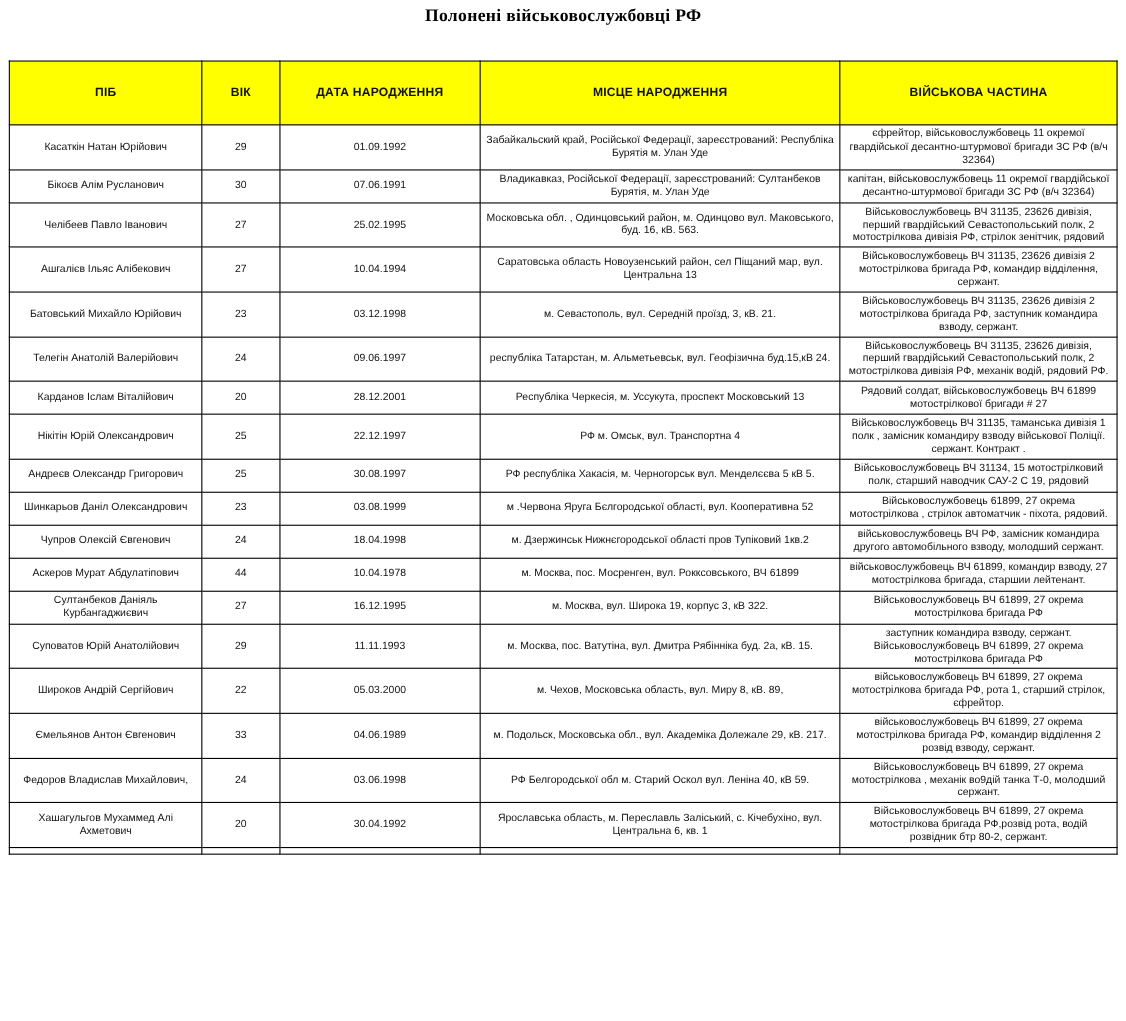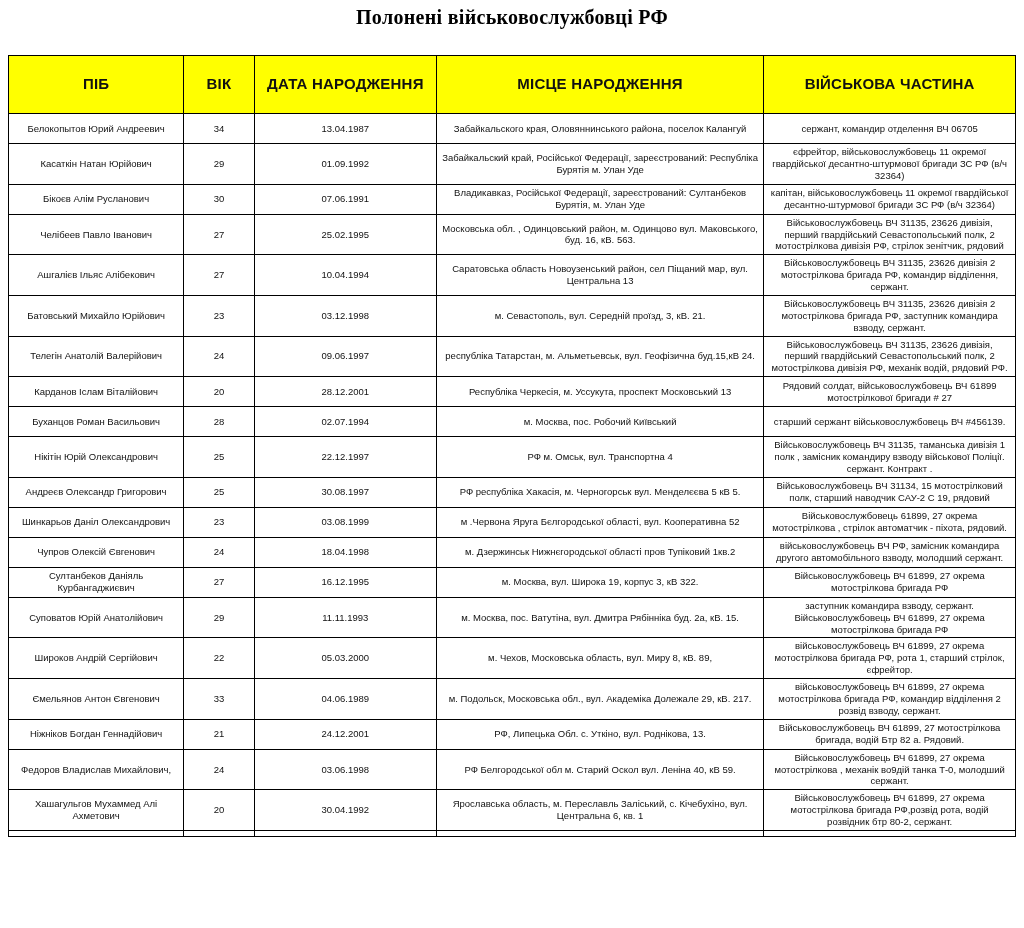--- a/index.html
+++ b/index.html
@@ -14,42 +14,42 @@
     width:1024px;height:928px;overflow:hidden;position:relative;
     background:var(--page-bg);
     font-family:"Liberation Sans", sans-serif;
     color:var(--text-col);
   }
   .title{
     margin:6px 0 14px 0;
     text-align:center;
     font-family:"Liberation Serif", serif;
     font-weight:bold;
-    font-size:20px;
+    font-size:16px;
     letter-spacing:.3px;
     color:#000;
   }
   table.prisoners{
     position:absolute;left:8px;top:55px;width:1008px;
     border-collapse:collapse;table-layout:fixed;
     background:#fff;
   }
   th,td{
     border:1.5px solid var(--border-col);
     padding:2px 5px;
     text-align:center;
     vertical-align:middle;
     font-size:9.5px;
     line-height:1.25;
     word-wrap:break-word;
   }
   th{
     background:var(--header-bg);
     height:58px;
-    font-size:15px;
+    font-size:11px;
     font-weight:bold;
     letter-spacing:.2px;
   }
   tbody td{height:30px;}
   tr.partial-row td{height:6px;padding:0;}
   col.c-name{width:17.4%;}
   col.c-age{width:7.0%;}
   col.c-dob{width:18.1%;}
   col.c-place{width:32.5%;}
   col.c-unit{width:25.0%;}
@@ -71,27 +71,20 @@
     <tr>
       <th>ПІБ</th>
       <th>ВІК</th>
       <th>ДАТА НАРОДЖЕННЯ</th>
       <th>МІСЦЕ НАРОДЖЕННЯ</th>
       <th>ВІЙСЬКОВА ЧАСТИНА</th>
     </tr>
   </thead>
   <tbody>
       <tr>
-        <td>Белокопытов Юрий Андреевич</td>
-        <td>34</td>
-        <td>13.04.1987</td>
-        <td>Забайкальского края, Оловяннинського района, поселок Калангуй</td>
-        <td>сержант, командир отделення ВЧ 06705</td>
-      </tr>
-      <tr>
         <td>Касаткін Натан Юрійович</td>
         <td>29</td>
         <td>01.09.1992</td>
         <td>Забайкальский край, Російської Федерації, зареєстрований: Республіка Бурятія м. Улан Уде</td>
         <td>єфрейтор, військовослужбовець 11 окремої гвардійської десантно-штурмової бригади ЗС РФ (в/ч 32364)</td>
       </tr>
       <tr>
         <td>Бікоєв Алім Русланович</td>
         <td>30</td>
         <td>07.06.1991</td>
@@ -127,27 +120,20 @@
         <td>Військовослужбовець ВЧ 31135, 23626 дивізія, перший гвардійський Севастопольський полк, 2 мотострілкова дивізія РФ, механік водій, рядовий РФ.</td>
       </tr>
       <tr>
         <td>Карданов Іслам Віталійович</td>
         <td>20</td>
         <td>28.12.2001</td>
         <td>Республіка Черкесія, м. Уссукута, проспект Московський 13</td>
         <td>Рядовий солдат, військовослужбовець ВЧ 61899 мотострілкової бригади # 27</td>
       </tr>
       <tr>
-        <td>Буханцов Роман Васильович</td>
-        <td>28</td>
-        <td>02.07.1994</td>
-        <td>м. Москва, пос. Робочий Київський</td>
-        <td>старший сержант військовослужбовець ВЧ #456139.</td>
-      </tr>
-      <tr>
         <td>Нікітін Юрій Олександрович</td>
         <td>25</td>
         <td>22.12.1997</td>
         <td>РФ м. Омськ, вул. Транспортна 4</td>
         <td>Військовослужбовець ВЧ 31135, таманська дивізія 1 полк , замісник командиру взводу військової Поліції. сержант. Контракт .</td>
       </tr>
       <tr>
         <td>Андреєв Олександр Григорович</td>
         <td>25</td>
         <td>30.08.1997</td>
@@ -162,20 +148,27 @@
         <td>Військовослужбовець 61899, 27 окрема мотострілкова , стрілок автоматчик - піхота, рядовий.</td>
       </tr>
       <tr>
         <td>Чупров Олексій Євгенович</td>
         <td>24</td>
         <td>18.04.1998</td>
         <td>м. Дзержинськ Нижнєгородської області пров Тупіковий 1кв.2</td>
         <td>військовослужбовець ВЧ РФ, замісник командира другого автомобільного взводу, молодший сержант.</td>
       </tr>
       <tr>
+        <td>Аскеров Мурат Абдулатіпович</td>
+        <td>44</td>
+        <td>10.04.1978</td>
+        <td>м. Москва, пос. Мосренген, вул. Рокксовського, ВЧ 61899</td>
+        <td>військовослужбовець ВЧ 61899, командир взводу, 27 мотострілкова бригада, старшии лейтенант.</td>
+      </tr>
+      <tr>
         <td>Султанбеков Даніяль Курбангаджиєвич</td>
         <td>27</td>
         <td>16.12.1995</td>
         <td>м. Москва, вул. Широка 19, корпус 3, кВ 322.</td>
         <td>Військовослужбовець ВЧ 61899, 27 окрема мотострілкова бригада РФ</td>
       </tr>
       <tr>
         <td>Суповатов Юрій Анатолійович</td>
         <td>29</td>
         <td>11.11.1993</td>
@@ -190,27 +183,20 @@
         <td>військовослужбовець ВЧ 61899, 27 окрема мотострілкова бригада РФ, рота 1, старший стрілок, єфрейтор.</td>
       </tr>
       <tr>
         <td>Ємельянов Антон Євгенович</td>
         <td>33</td>
         <td>04.06.1989</td>
         <td>м. Подольск, Московська обл., вул. Академіка Долежале 29, кВ. 217.</td>
         <td>військовослужбовець ВЧ 61899, 27 окрема мотострілкова бригада РФ, командир відділення 2 розвід взводу, сержант.</td>
       </tr>
       <tr>
-        <td>Ніжніков Богдан Геннадійович</td>
-        <td>21</td>
-        <td>24.12.2001</td>
-        <td>РФ, Липецька Обл. с. Уткіно, вул. Роднікова, 13.</td>
-        <td>Військовослужбовець ВЧ 61899, 27 мотострілкова бригада, водій Бтр 82 а. Рядовий.</td>
-      </tr>
-      <tr>
         <td>Федоров Владислав Михайлович,</td>
         <td>24</td>
         <td>03.06.1998</td>
         <td>РФ Белгородської обл м. Старий Оскол вул. Леніна 40, кВ 59.</td>
         <td>Військовослужбовець ВЧ 61899, 27 окрема мотострілкова , механік во9дій танка Т-0, молодший сержант.</td>
       </tr>
       <tr>
         <td>Хашагульгов Мухаммед Алі Ахметович</td>
         <td>20</td>
         <td>30.04.1992</td>

